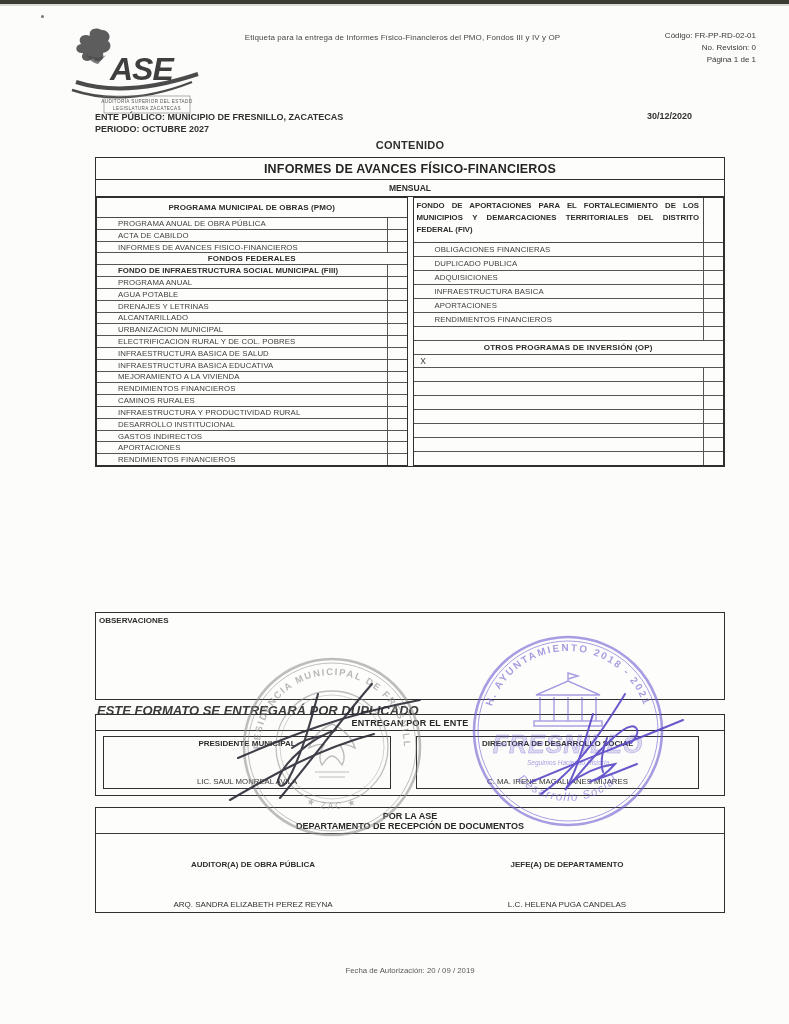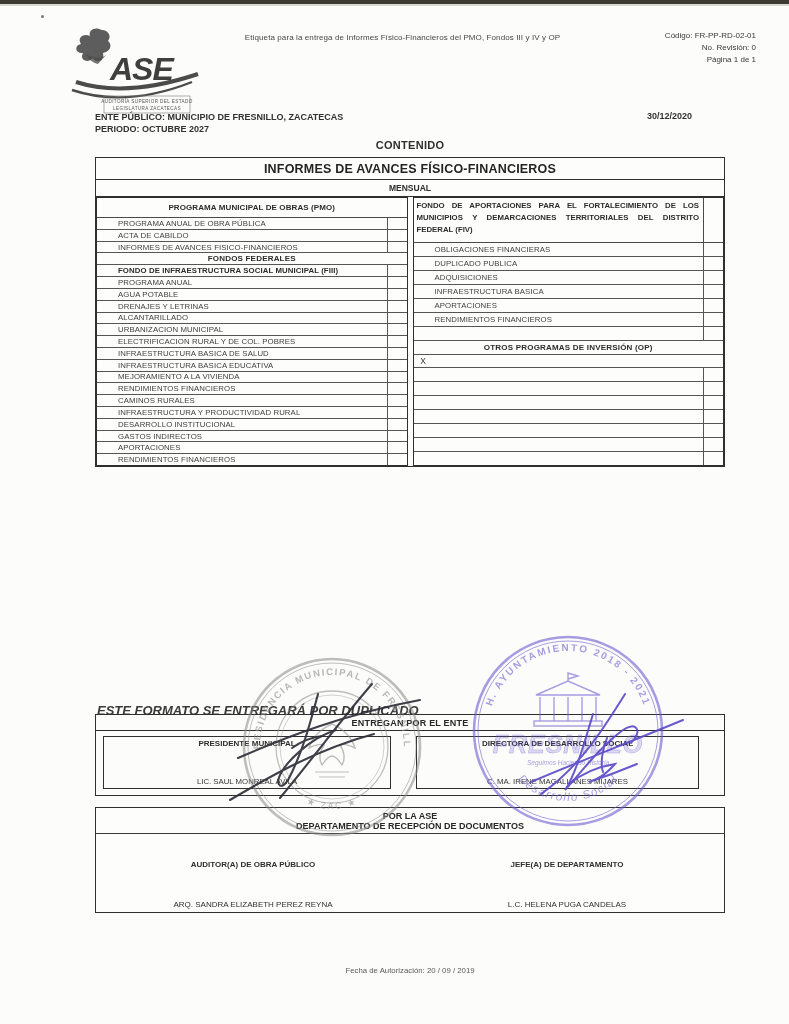--- a/index.html
+++ b/index.html
@@ -298,40 +298,43 @@
             </div>
             <div class="trow">
               <div class="tlabel"></div>
               <div class="tcheck"></div>
             </div>
           </div>
       </div>
     </div>
   </section>
 
+  <section class="obs">
+    <div class="obs-label">OBSERVACIONES</div>
+  </section>
 
   <div class="dup-note">ESTE FORMATO SE ENTREGARÁ POR DUPLICADO</div>
 
   <section class="entregan">
     <div class="ent-head">ENTREGAN POR EL ENTE</div>
     <div class="sigbox sig-left">
       <div class="sig-role">PRESIDENTE MUNICIPAL</div>
       <div class="sig-name">LIC. SAUL MONREAL AVILA</div>
     </div>
     <div class="sigbox sig-right">
       <div class="sig-role">DIRECTORA DE DESARROLLO SOCIAL</div>
       <div class="sig-name">C. MA. IRENE MAGALLANES MIJARES</div>
     </div>
   </section>
 
   <section class="asebox">
     <div class="ase-l1">POR LA ASE</div>
     <div class="ase-l2">DEPARTAMENTO DE RECEPCIÓN DE DOCUMENTOS</div>
     <div class="ase-roles">
-      <div class="ase-role">AUDITOR(A) DE OBRA PÚBLICO</div>
+      <div class="ase-role">AUDITOR(A) DE OBRA PÚBLICA</div>
       <div class="ase-role">JEFE(A) DE DEPARTAMENTO</div>
     </div>
     <div class="ase-names">
       <div class="ase-name">ARQ. SANDRA ELIZABETH PEREZ REYNA</div>
       <div class="ase-name">L.C. HELENA PUGA CANDELAS</div>
     </div>
   </section>
 
   <div class="footer">Fecha de Autorización: 20 / 09 / 2019</div>
 

